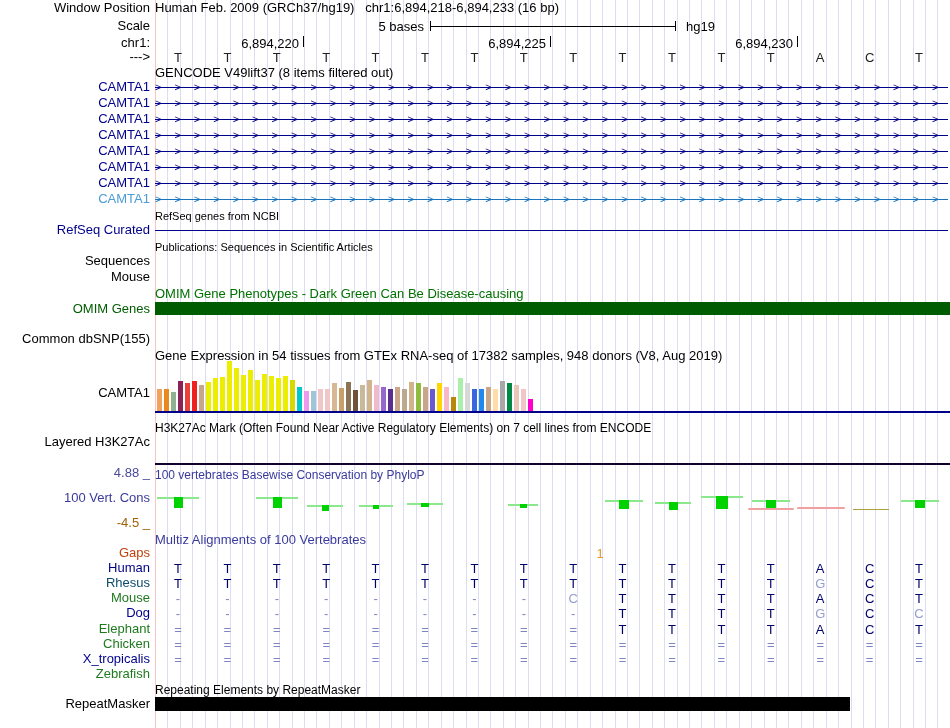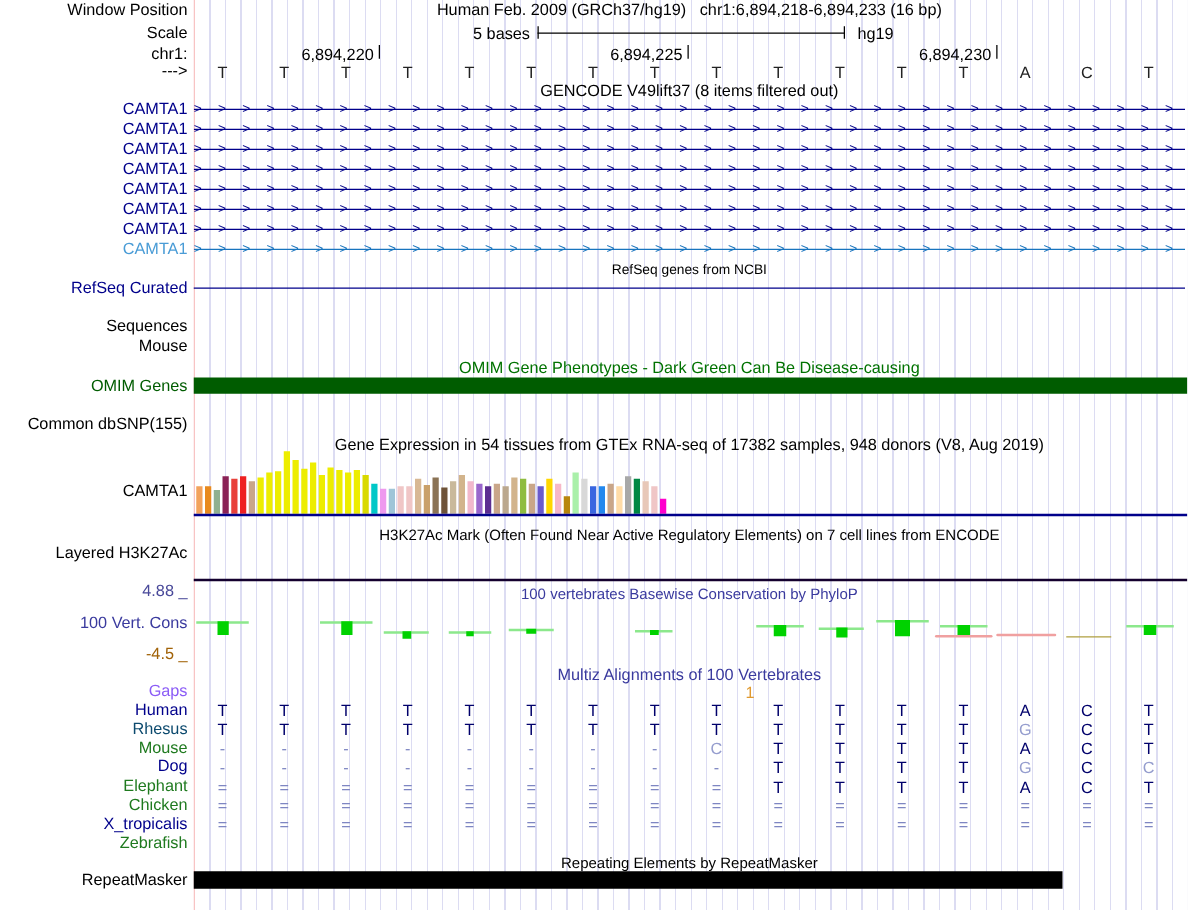--- a/index.html
+++ b/index.html
@@ -3,27 +3,27 @@
 <meta charset="utf-8">
 <style>
   *{margin:0;padding:0;box-sizing:border-box}
   html,body{background:#fff}
   body{font-family:"Liberation Sans",sans-serif}
   #app{position:relative;width:950px;height:728px;background:#fff;overflow:hidden;font-size:13px;color:#000}
   .grid{position:absolute;left:155px;top:0;width:795px;height:728px;
         background-image:repeating-linear-gradient(to right,#dcdcf2 0,#dcdcf2 1px,transparent 1px,transparent 12.42px)}
   .pink{position:absolute;left:155px;top:0;width:1px;height:728px;background:#f8c4c4}
   .ll{position:absolute;left:0;width:150px;text-align:right;white-space:nowrap;line-height:14px;font-size:13px}
-  .ch{position:absolute;left:155px;width:793px;text-align:center;white-space:pre;line-height:14px;font-size:13px}
+  .ch{position:absolute;left:155px;width:793px;white-space:pre;line-height:14px;font-size:13px}
   .small{font-size:11px}
   .med{font-size:12px}
   .navy{color:#00008B}
   .greentxt{color:#007200}
   .bluetrack{color:#3A3A9E}
-  .orangetxt{color:#8b5cf6}
+  .orangetxt{color:#c2410c}
   .redtxt{color:#a16207}
   .slatetxt{color:#4A4A9A}
   .hline{position:absolute}
   .tickline{position:absolute;width:1px;background:#000}
 </style>
 </head>
 <body>
 
 <div id="app">
   <div class="grid"></div>
@@ -102,20 +102,21 @@
       <div style="position: absolute; left: 0px; top: 112px; width: 793px; height: 14px; overflow: hidden;">
         <div style="position: absolute; left: 0px; top: 7px; width: 793px; height: 1px; background: rgb(24, 116, 190);"></div>
         <div style="position: absolute; left: 0px; top: 0px; width: 793px; height: 14px; line-height: 14px; font-size: 11px; letter-spacing: 13px; color: rgb(24, 116, 190); white-space: nowrap;">&gt;&gt;&gt;&gt;&gt;&gt;&gt;&gt;&gt;&gt;&gt;&gt;&gt;&gt;&gt;&gt;&gt;&gt;&gt;&gt;&gt;&gt;&gt;&gt;&gt;&gt;&gt;&gt;&gt;&gt;&gt;&gt;&gt;&gt;&gt;&gt;&gt;&gt;&gt;&gt;&gt;</div>
       </div>
     </div>
 
   <div class="ch small" style="top:209px">RefSeq genes from NCBI</div>
   <div class="ll navy" style="top:223px">RefSeq Curated</div>
   <div class="hline" style="left:155px;top:230px;width:793px;height:1px;background:#00008B"></div>
 
+  <div class="ch small" style="top:240px">Publications: Sequences in Scientific Articles</div>
   <div class="ll" style="top:254px">Sequences</div>
   <div class="ll" style="top:270px">Mouse</div>
 
   <div class="ch greentxt" style="top:287px">OMIM Gene Phenotypes - Dark Green Can Be Disease-causing</div>
   <div class="ll" style="top:302px;color:#005C00">OMIM Genes</div>
   <div class="hline" style="left:155px;top:302px;width:795px;height:13px;background:#005C00"></div>
 
   <div class="ll" style="top:332px">Common dbSNP(155)</div>
 
   <div class="ch" style="top:349px">Gene Expression in 54 tissues from GTEx RNA-seq of 17382 samples, 948 donors (V8, Aug 2019)</div>

